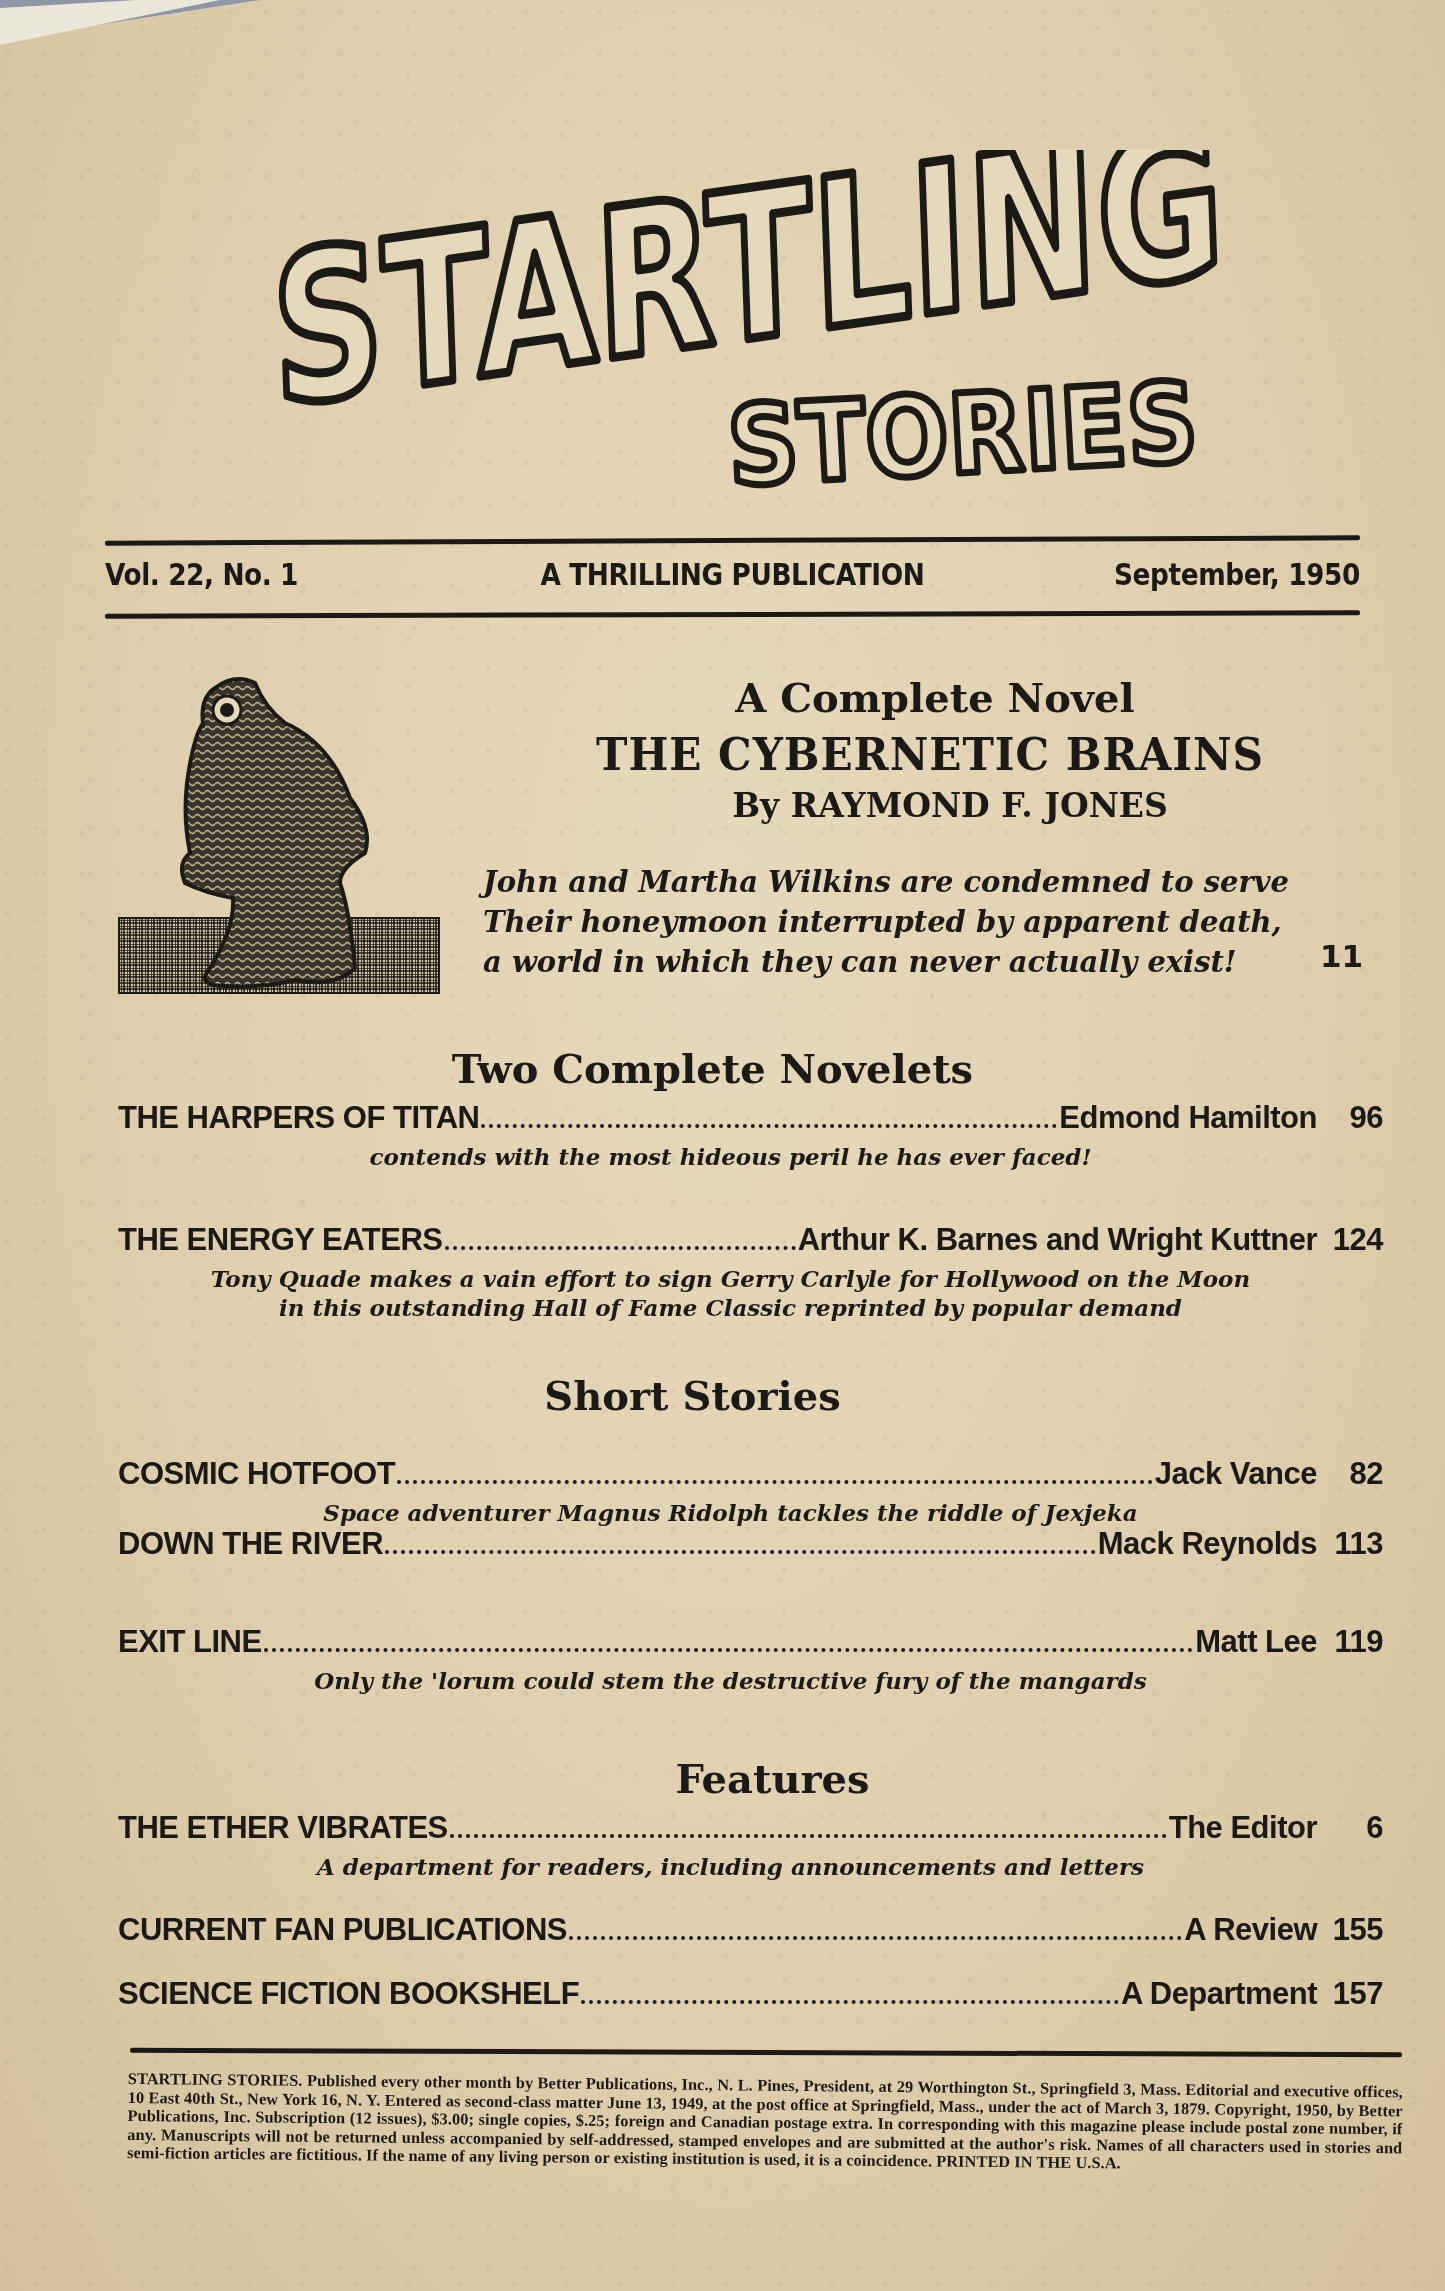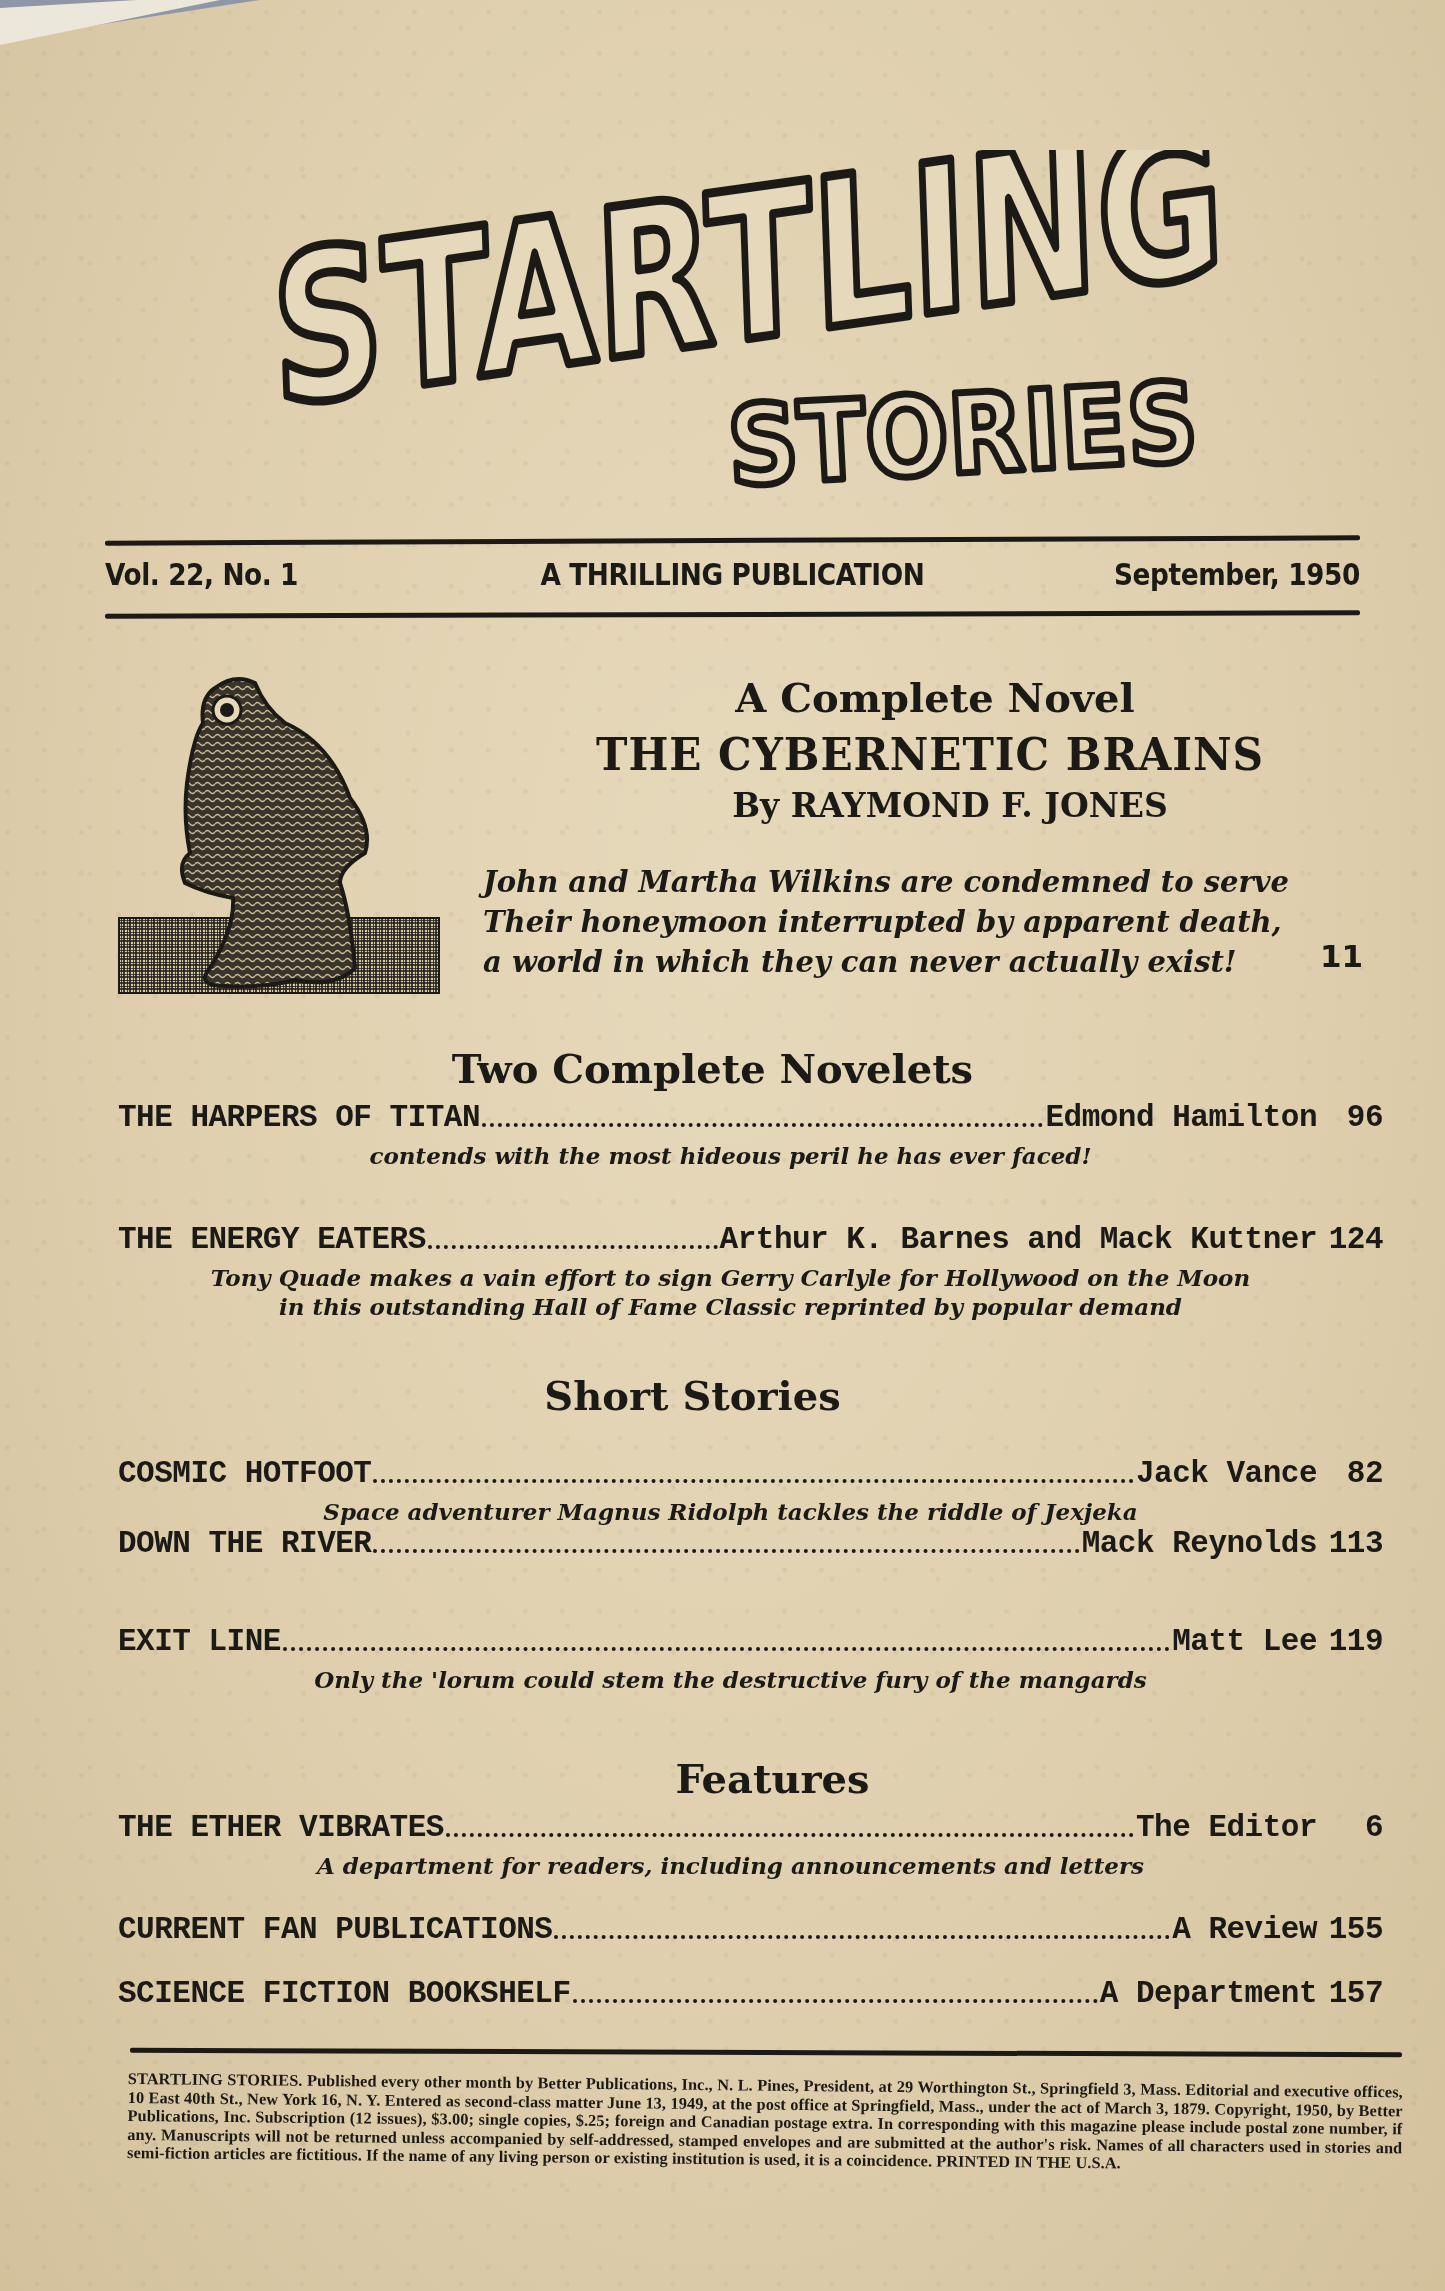--- a/index.html
+++ b/index.html
@@ -77,21 +77,21 @@
   
   .section-header {
     position: absolute; left: 0; width: 1445px; text-align: center;
     font-family: "DejaVu Serif", serif; font-weight: bold; font-size: 40px;
   }
 
   
   .entry { position: absolute; left: 118px; width: 1265px; }
   .entry-line {
     display: flex; align-items: baseline; white-space: nowrap;
-    font-family: Liberation Mono, monospace; font-weight: bold; font-size: 31px;
+    font-family: Liberation Sans, sans-serif; font-weight: bold; font-size: 31px;
     letter-spacing: -0.5px;
   }
   .entry-title { flex: 0 0 auto; transform-origin: left; }
   .dots {
     flex: 1 1 auto; overflow: hidden; margin: 0 2px;
     border-bottom: 4px dotted #1c1a16; height: 0; align-self: flex-end; margin-bottom: 8px;
   }
   .entry-author { flex: 0 0 auto; }
   .entry-page { flex: 0 0 56px; text-align: right; margin-left: 10px; }
   .entry-blurb {
@@ -180,21 +180,21 @@
   </div>
   <div class="entry-blurb">
     <div>contends with the most hideous peril he has ever faced!</div>
   </div>
 </div>
 
 <div class="entry" style="top:1222px;">
   <div class="entry-line">
     <span class="entry-title">THE ENERGY EATERS</span>
     <span class="dots"></span>
-    <span class="entry-author">Arthur K. Barnes and Mack Kuttner</span>
+    <span class="entry-author">Arthur K. Barnes and Wright Kuttner</span>
     <span class="entry-page">124</span>
   </div>
   <div class="entry-blurb">
     <div>Tony Quade makes a vain effort to sign Gerry Carlyle for Hollywood on the Moon</div>
     <div>in this outstanding Hall of Fame Classic reprinted by popular demand</div>
   </div>
 </div>
 
 <div class="section-header" style="top:1372px; margin-left:-30px;">Short Stories</div>
 

